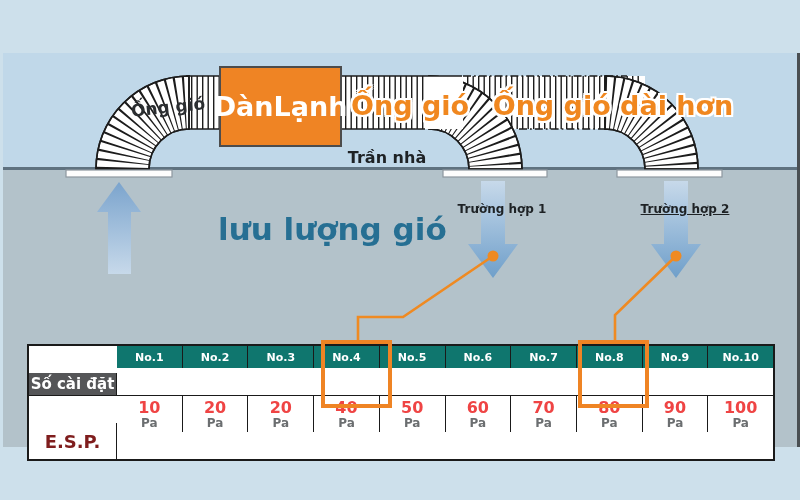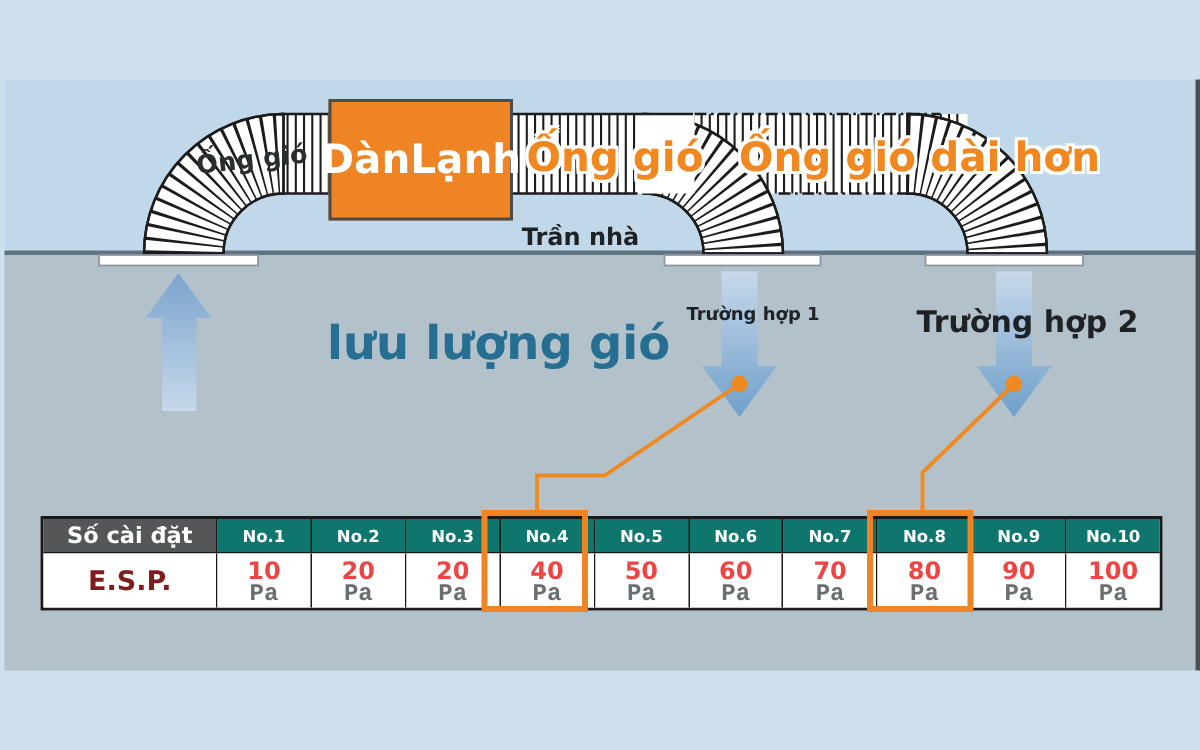--- a/index.html
+++ b/index.html
@@ -21,21 +21,21 @@
   #duct-mid-label,#duct-longer-label{
     font-size:27px;color:#f0871f;
     text-shadow:-2px 0 #fff,2px 0 #fff,0 -2px #fff,0 2px #fff,
                 -1px -1px #fff,1px 1px #fff,-1px 1px #fff,1px -1px #fff,
                 -2px -2px #fff,2px 2px #fff,-2px 2px #fff,2px -2px #fff;
   }
   #duct-mid-label{left:410px;top:90px;transform:translateX(-50%);}
   #duct-longer-label{left:613px;top:90px;transform:translateX(-50%);}
   #ceiling-label{left:387px;top:148px;transform:translateX(-50%);font-size:16px;color:#1e2225;}
   #case1-label{left:502px;top:202px;transform:translateX(-50%);font-size:12px;color:#1e2225;}
-  #case2-label{left:685px;top:202px;transform:translateX(-50%);font-size:20px;color:#1e2225;}
+  #case2-label{left:685px;top:202px;transform:translateX(-50%);font-size:12px;color:#1e2225;text-decoration:underline;}
   #indoor-unit{
     left:219px;top:66px;width:123px;height:81px;z-index:4;
     background:#ef8424;border:2px solid #4c4c4c;box-sizing:border-box;
     display:flex;flex-direction:row;align-items:center;justify-content:center;
     color:#fff;font-weight:bold;font-size:27px;line-height:1.3;
   }
   #airflow-note{left:218px;top:212px;z-index:4;color:#266f93;font-weight:bold;
     font-size:31px;line-height:34px;}
   
   #esp-table{
@@ -43,25 +43,25 @@
     border:2px solid #1a1a1a;box-sizing:border-box;background:#fff;
   }
   .t-row{display:flex;}
   .t-cell{border-right:1.5px solid #1a1a1a;box-sizing:border-box;
     display:flex;flex-direction:column;align-items:center;justify-content:center;}
   .t-cell:last-child{border-right:none;}
   .header-row .t-cell{height:22px;background:#0f766e;color:#fff;font-weight:bold;font-size:11px;}
   .header-row .label-cell{background:#555658;font-size:15px;}
   .value-row{border-top:1.5px solid #1a1a1a;}
   .value-row .t-cell{height:36px;background:#fff;}
-  .label-cell{width:116px;flex:none;}
+  .label-cell{width:88px;flex:none;margin-top:27px;}
   .data-cell{flex:1;}
   .esp-label{font-size:18px;font-weight:bold;color:#7f1d1d;}
   .num{font-size:16px;font-weight:700;color:#ef4444;line-height:18px;}
-  .unit{font-size:16px;font-weight:600;color:#6b6e70;line-height:12px;font-family:Liberation Mono, monospace;}
+  .unit{font-size:12px;font-weight:600;color:#6b6e70;line-height:12px;}
   .hl-box{position:absolute;z-index:6;border:4px solid #ef8424;background:transparent;box-sizing:border-box;}
   #hl-no4{left:321px;top:340px;width:71px;height:68px;}
   #hl-no8{left:578px;top:340px;width:71px;height:68px;}
 </style>
 </head>
 <body>
 
 <div class="abs" id="panel"></div>
 <div class="abs" id="room"></div>
 <div class="abs" id="ceiling-line"></div>

